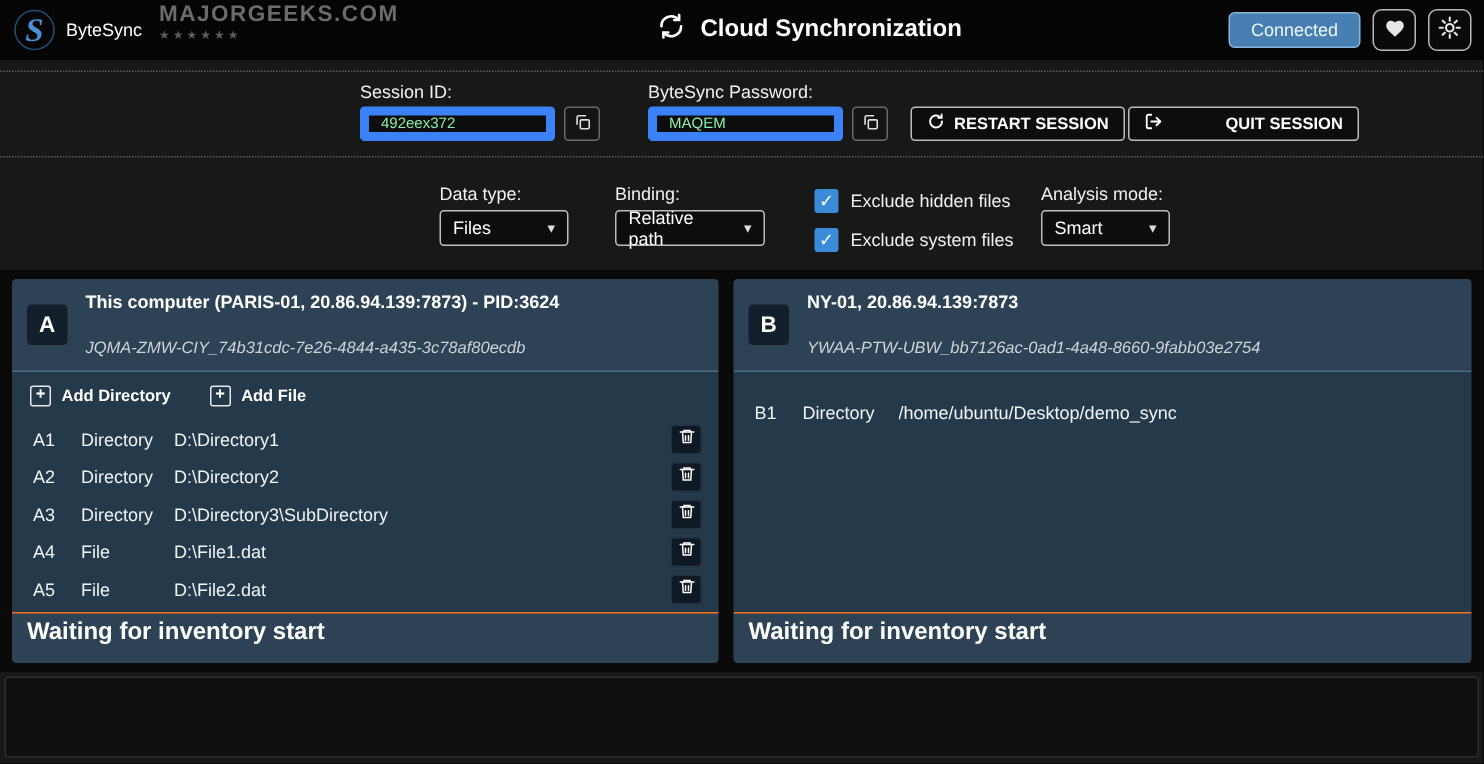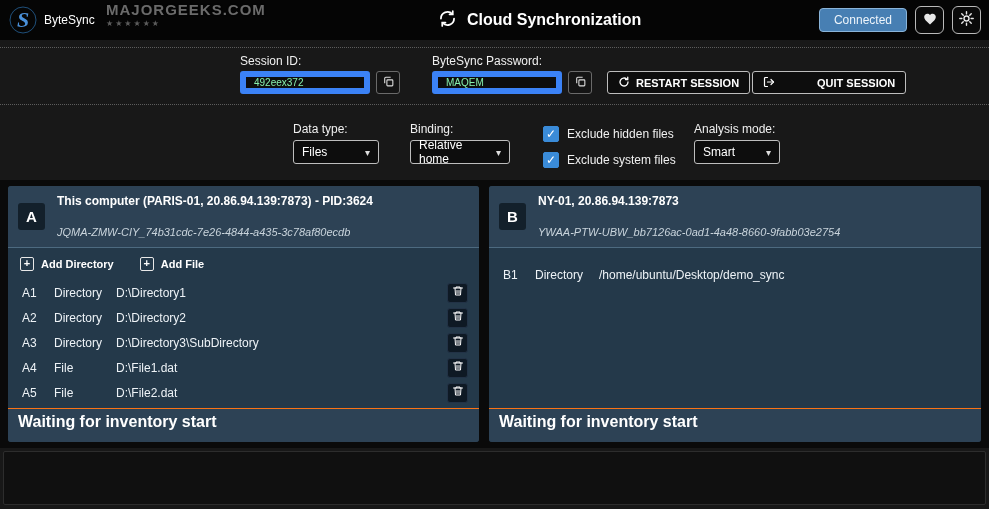--- a/index.html
+++ b/index.html
@@ -158,21 +158,21 @@
 
   <section>
     <span class="flabel" style="left:293px; top:122px;">Data type:</span>
     <div class="dropdown" style="left:293px; top:140px; width:86px;">
       <span>Files</span>
       <span class="chev">▾</span>
     </div>
 
     <span class="flabel" style="left:410px; top:122px;">Binding:</span>
     <div class="dropdown" style="left:410px; top:140px; width:100px;">
-      <span>Relative home</span>
+      <span>Relative path</span>
       <span class="chev">▾</span>
     </div>
 
     <label class="chk" style="left:543px; top:126px;">
       <span class="box checked">✓</span>
       <span>Exclude hidden files</span>
     </label>
     <label class="chk" style="left:543px; top:152px;">
       <span class="box checked">✓</span>
       <span>Exclude system files</span>

